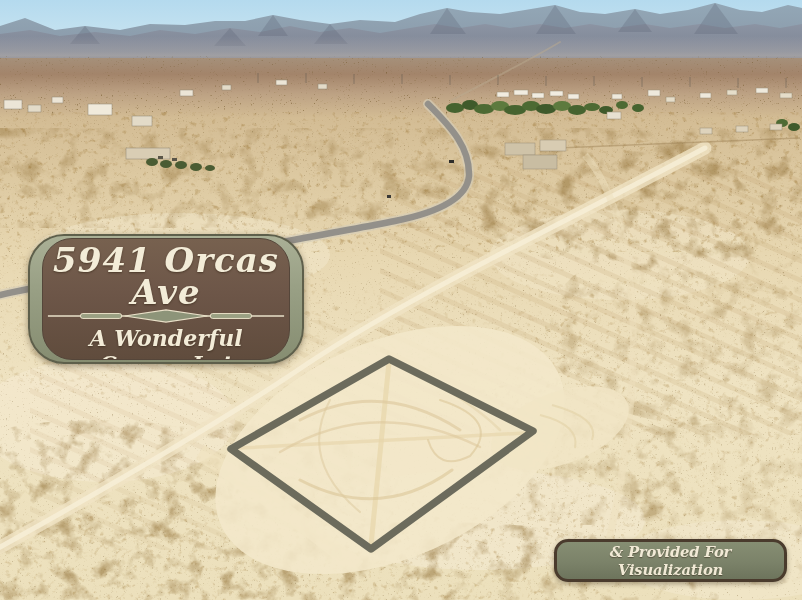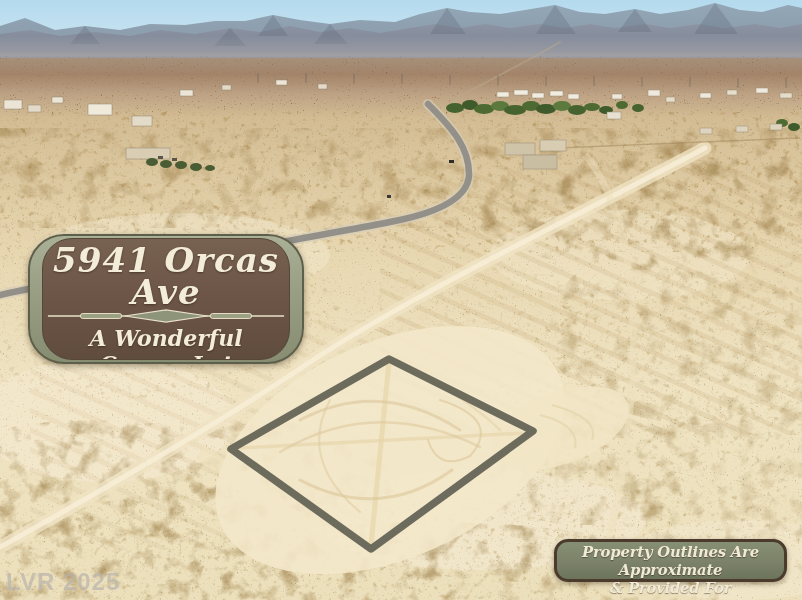--- a/index.html
+++ b/index.html
@@ -298,19 +298,17 @@
         <rect x="38" y="4.5" width="42" height="5" rx="2.5" fill="#9aa083" stroke="#e9e0c8" stroke-width="1"></rect>
         <rect x="170" y="4.5" width="42" height="5" rx="2.5" fill="#9aa083" stroke="#e9e0c8" stroke-width="1"></rect>
         <polygon points="83,7 125,0.8 167,7 125,13.2" fill="#8d9479" stroke="#e9e0c8" stroke-width="1.2"></polygon>
       </svg>
       <p>A Wonderful Corner Lot</p>
 
     </div>
   </div>
 
   <div class="sign-disclaimer">
-    <p>Property Outlines Are Approximate</p>
     <p>&amp; Provided For Visualization</p>
   </div>
 
-  <div class="watermark">LVR 2025</div>
 
 </div>
 
 </body></html>

